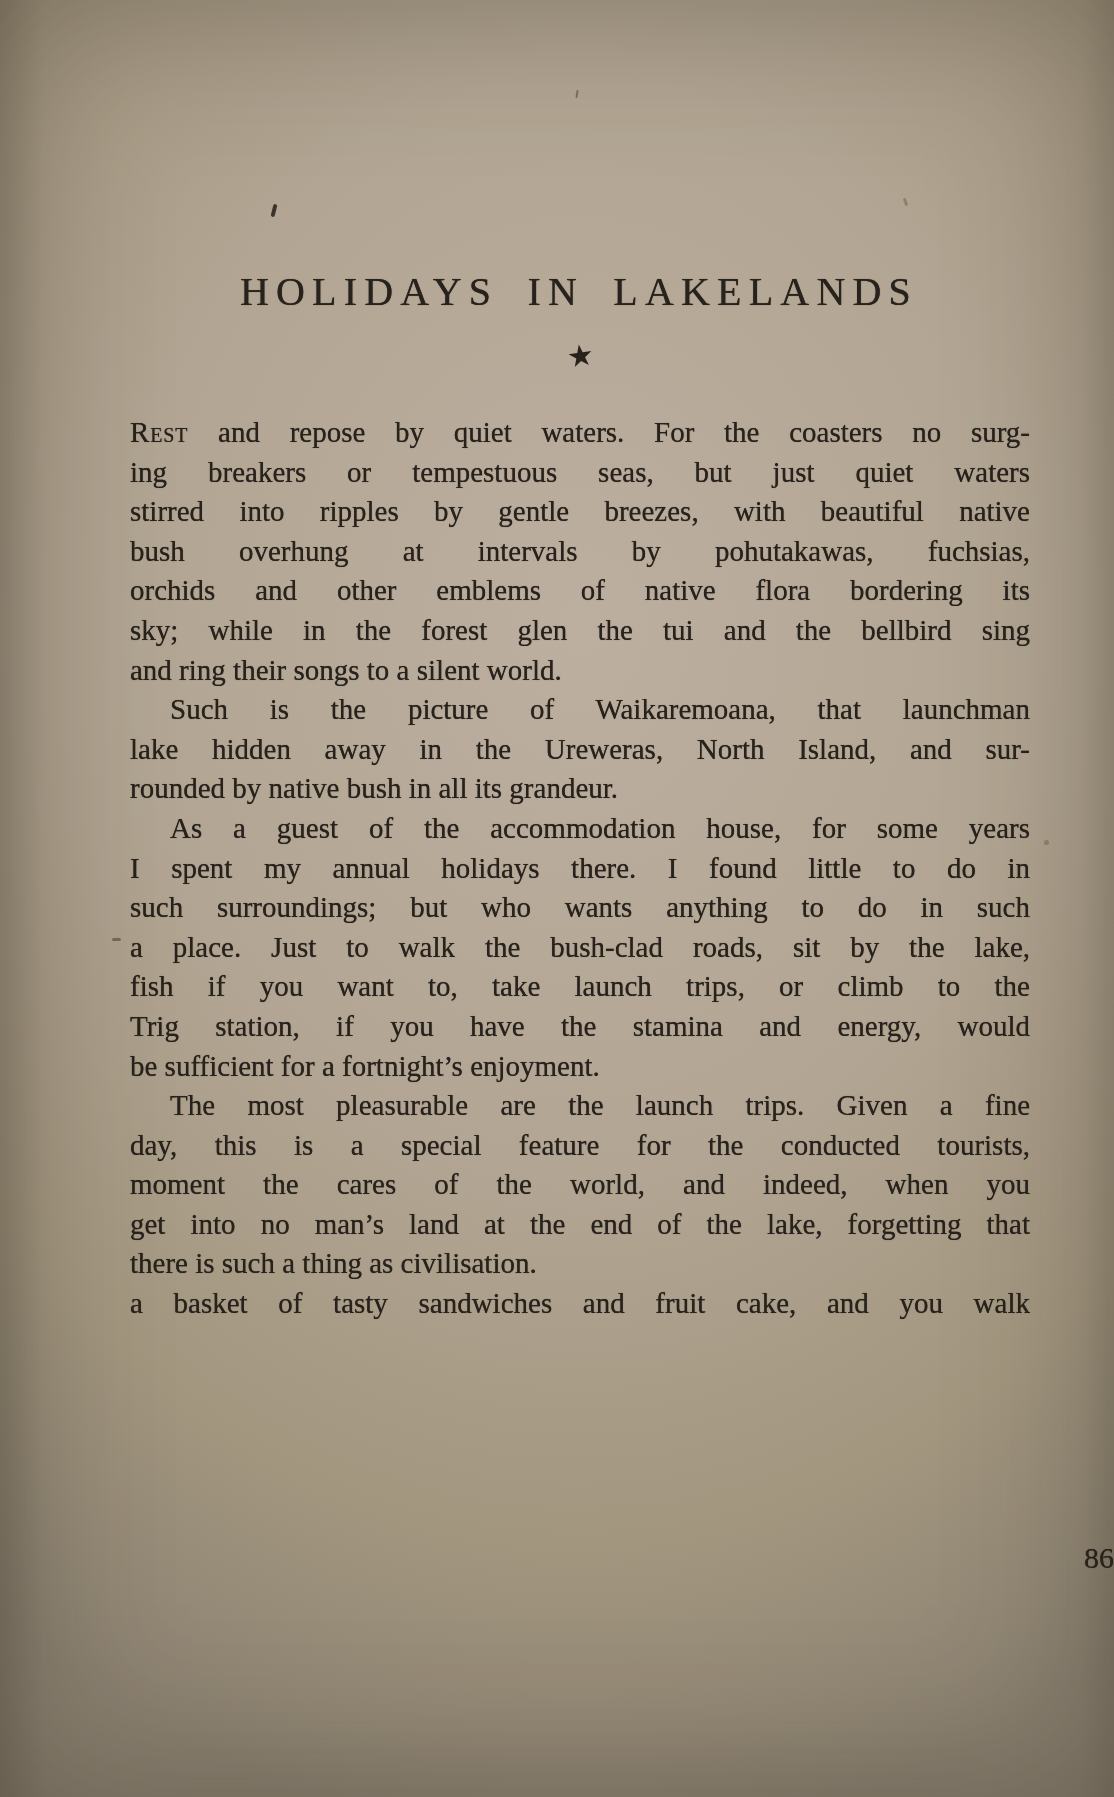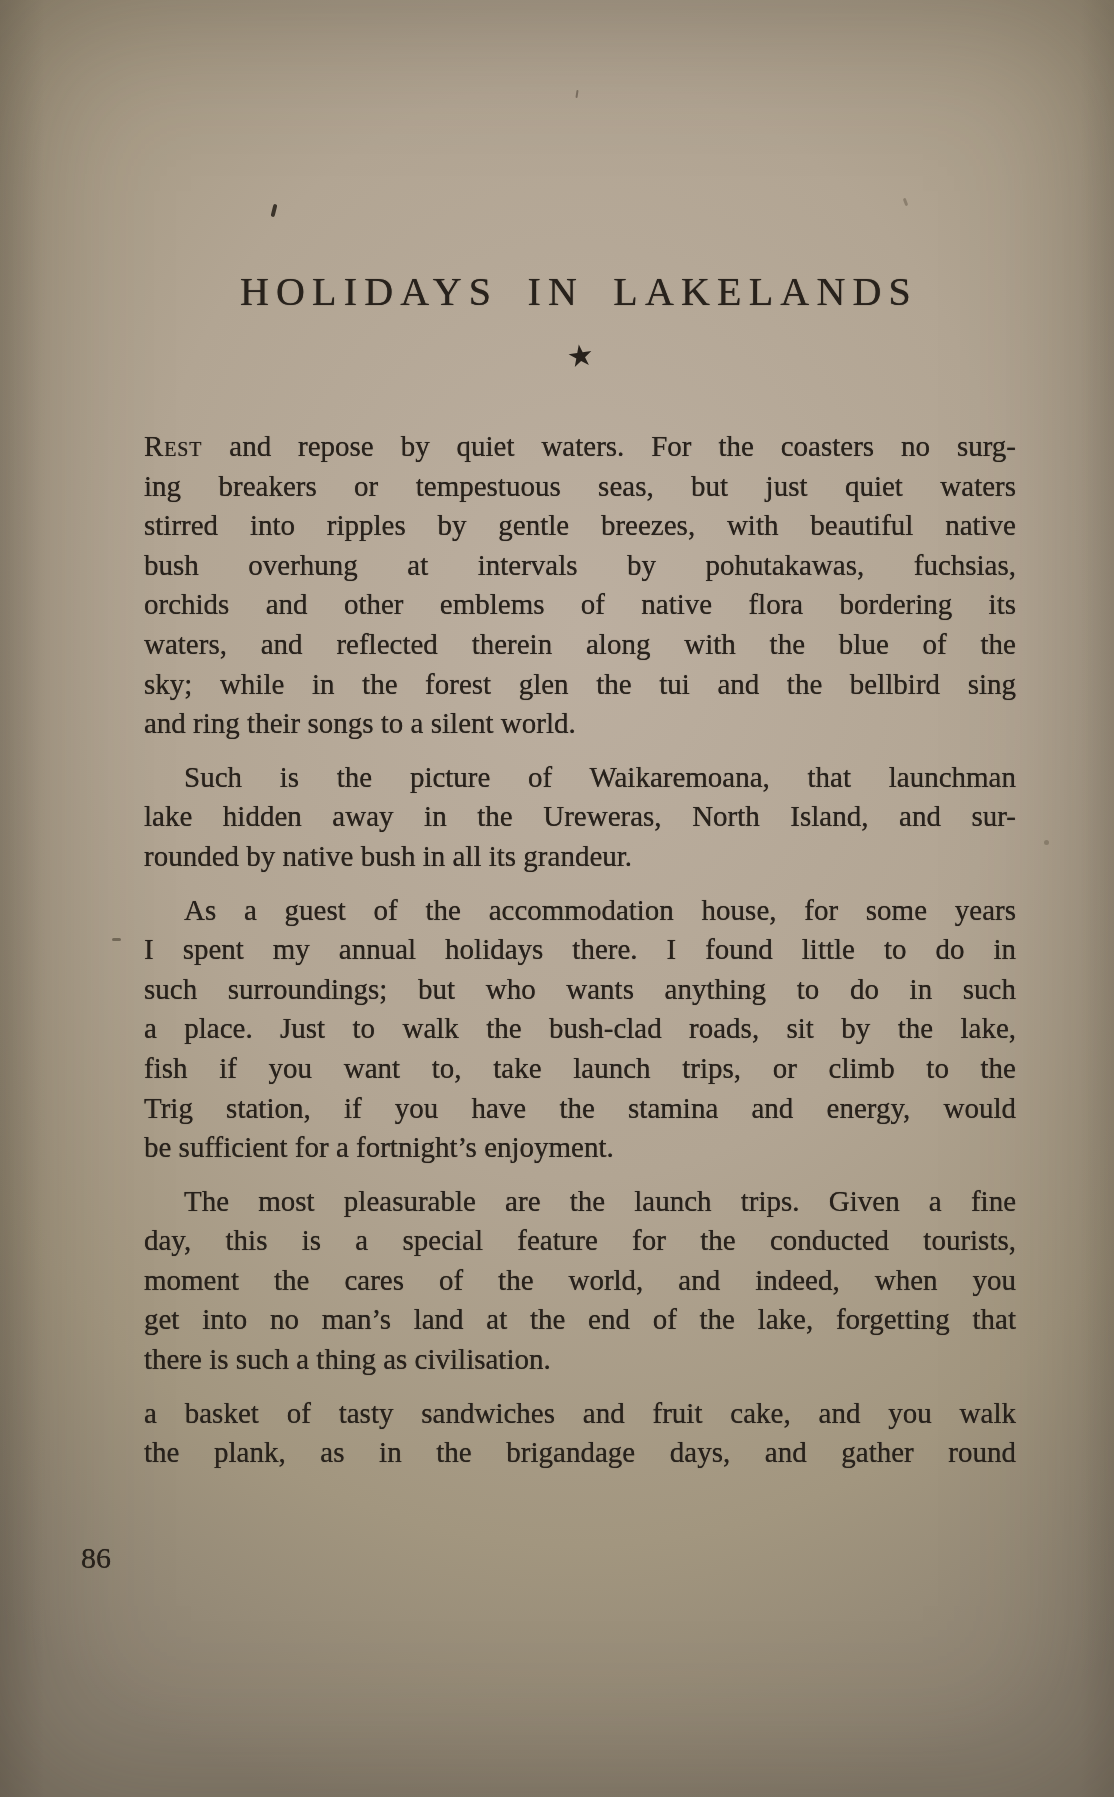--- a/index.html
+++ b/index.html
@@ -46,30 +46,30 @@
     font-size: 30px;
   }
   .ornament .glyph { display: inline-block; transform: rotate(-8deg); }
   .body-text {
     position: absolute;
     top: 413px; left: 130px; width: 900px;
     font-size: 29px;
     line-height: 39.6px;
     text-shadow: 0 0 0.7px rgba(40,33,26,0.85);
   }
-  .paragraph { margin: 14px; }
+  .paragraph { margin: 0; }
   .line { text-align: justify; text-align-last: justify; }
   .line.last { text-align-last: left; }
   .line.indent { text-indent: 40px; }
   .smallcaps { font-variant: small-caps; letter-spacing: 0.03em; }
   .page-number {
     position: absolute;
     top: 1541px; left: 0; width: 100%;
-    text-align: left;
-    padding-left: 81px;
+    text-align: right;
+    padding-left: 28px;
     box-sizing: border-box;
     font-size: 30px;
     text-shadow: 0 0 0.7px rgba(40,33,26,0.85);
   }
   .speck { position: absolute; pointer-events: none; }
   .speck-1 { left: 272px; top: 204px; width: 4px; height: 13px; background: #3b342b; border-radius: 2px; transform: rotate(14deg); }
   .speck-2 { left: 576px; top: 90px; width: 2px; height: 8px; background: rgba(80,70,58,0.55); border-radius: 1px; transform: rotate(8deg); }
   .speck-3 { left: 904px; top: 198px; width: 3px; height: 8px; background: rgba(95,84,68,0.45); border-radius: 2px; transform: rotate(-20deg); }
   .speck-4 { left: 112px; top: 938px; width: 9px; height: 3px; background: rgba(70,62,50,0.55); border-radius: 2px; }
   .speck-5 { left: 1044px; top: 840px; width: 5px; height: 5px; background: rgba(95,84,68,0.40); border-radius: 50%; }
@@ -84,21 +84,20 @@
     <span class="glyph">★</span>
   </div>
 
   <div class="body-text">
       <div class="paragraph">
         <div class="line"><span class="smallcaps">Rest</span> and repose by quiet waters. For the coasters no surg-</div>
         <div class="line">ing breakers or tempestuous seas, but just quiet waters</div>
         <div class="line">stirred into ripples by gentle breezes, with beautiful native</div>
         <div class="line">bush overhung at intervals by pohutakawas, fuchsias,</div>
         <div class="line">orchids and other emblems of native flora bordering its</div>
-        <div class="line">waters, and reflected therein along with the blue of the</div>
         <div class="line">sky; while in the forest glen the tui and the bellbird sing</div>
         <div class="line last">and ring their songs to a silent world.</div>
       </div>
       <div class="paragraph">
         <div class="line indent">Such is the picture of Waikaremoana, that launchman</div>
         <div class="line">lake hidden away in the Ureweras, North Island, and sur-</div>
         <div class="line last">rounded by native bush in all its grandeur.</div>
       </div>
       <div class="paragraph">
         <div class="line indent">As a guest of the accommodation house, for some years</div>
@@ -111,21 +110,20 @@
       </div>
       <div class="paragraph">
         <div class="line indent">The most pleasurable are the launch trips. Given a fine</div>
         <div class="line">day, this is a special feature for the conducted tourists,</div>
         <div class="line">moment the cares of the world, and indeed, when you</div>
         <div class="line">get into no man’s land at the end of the lake, forgetting that</div>
         <div class="line last">there is such a thing as civilisation.</div>
       </div>
       <div class="paragraph">
         <div class="line">a basket of tasty sandwiches and fruit cake, and you walk</div>
-        <div class="line">the plank, as in the brigandage days, and gather round</div>
       </div>
     </div>
 
   <div class="page-number">86</div>
 
   <div class="speck speck-1"></div>
   <div class="speck speck-2"></div>
   <div class="speck speck-3"></div>
   <div class="speck speck-4"></div>
   <div class="speck speck-5"></div>

